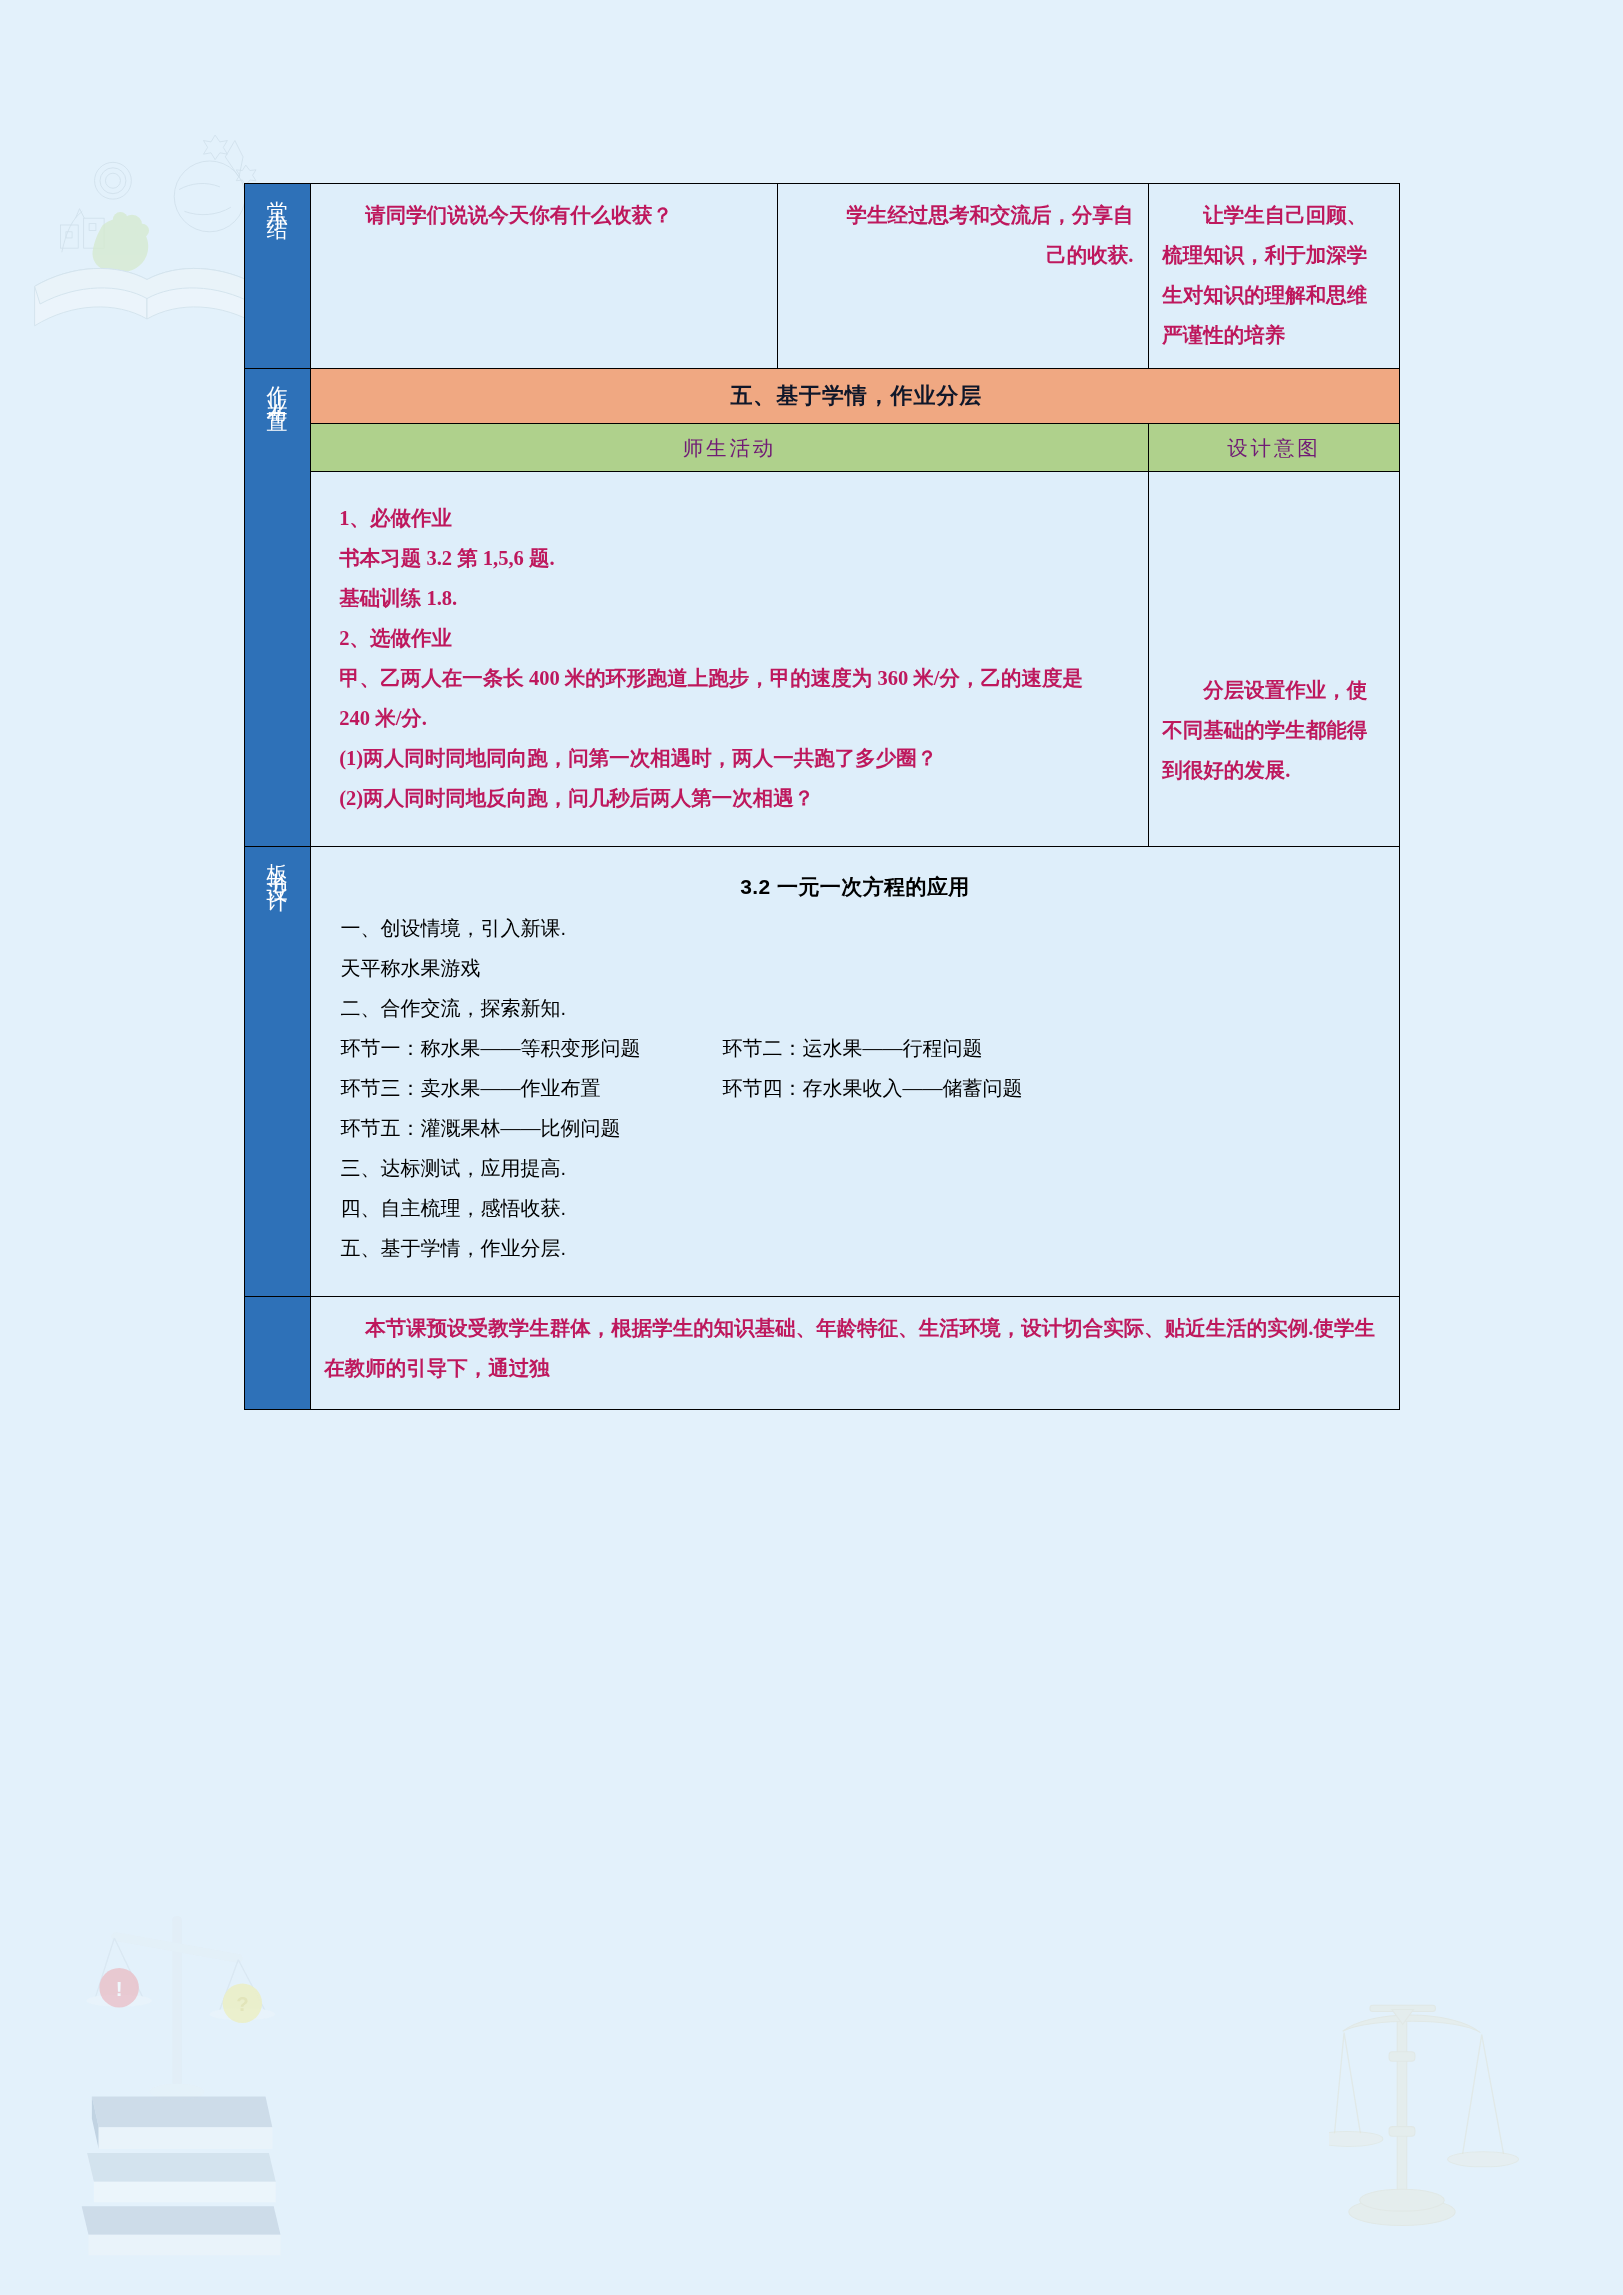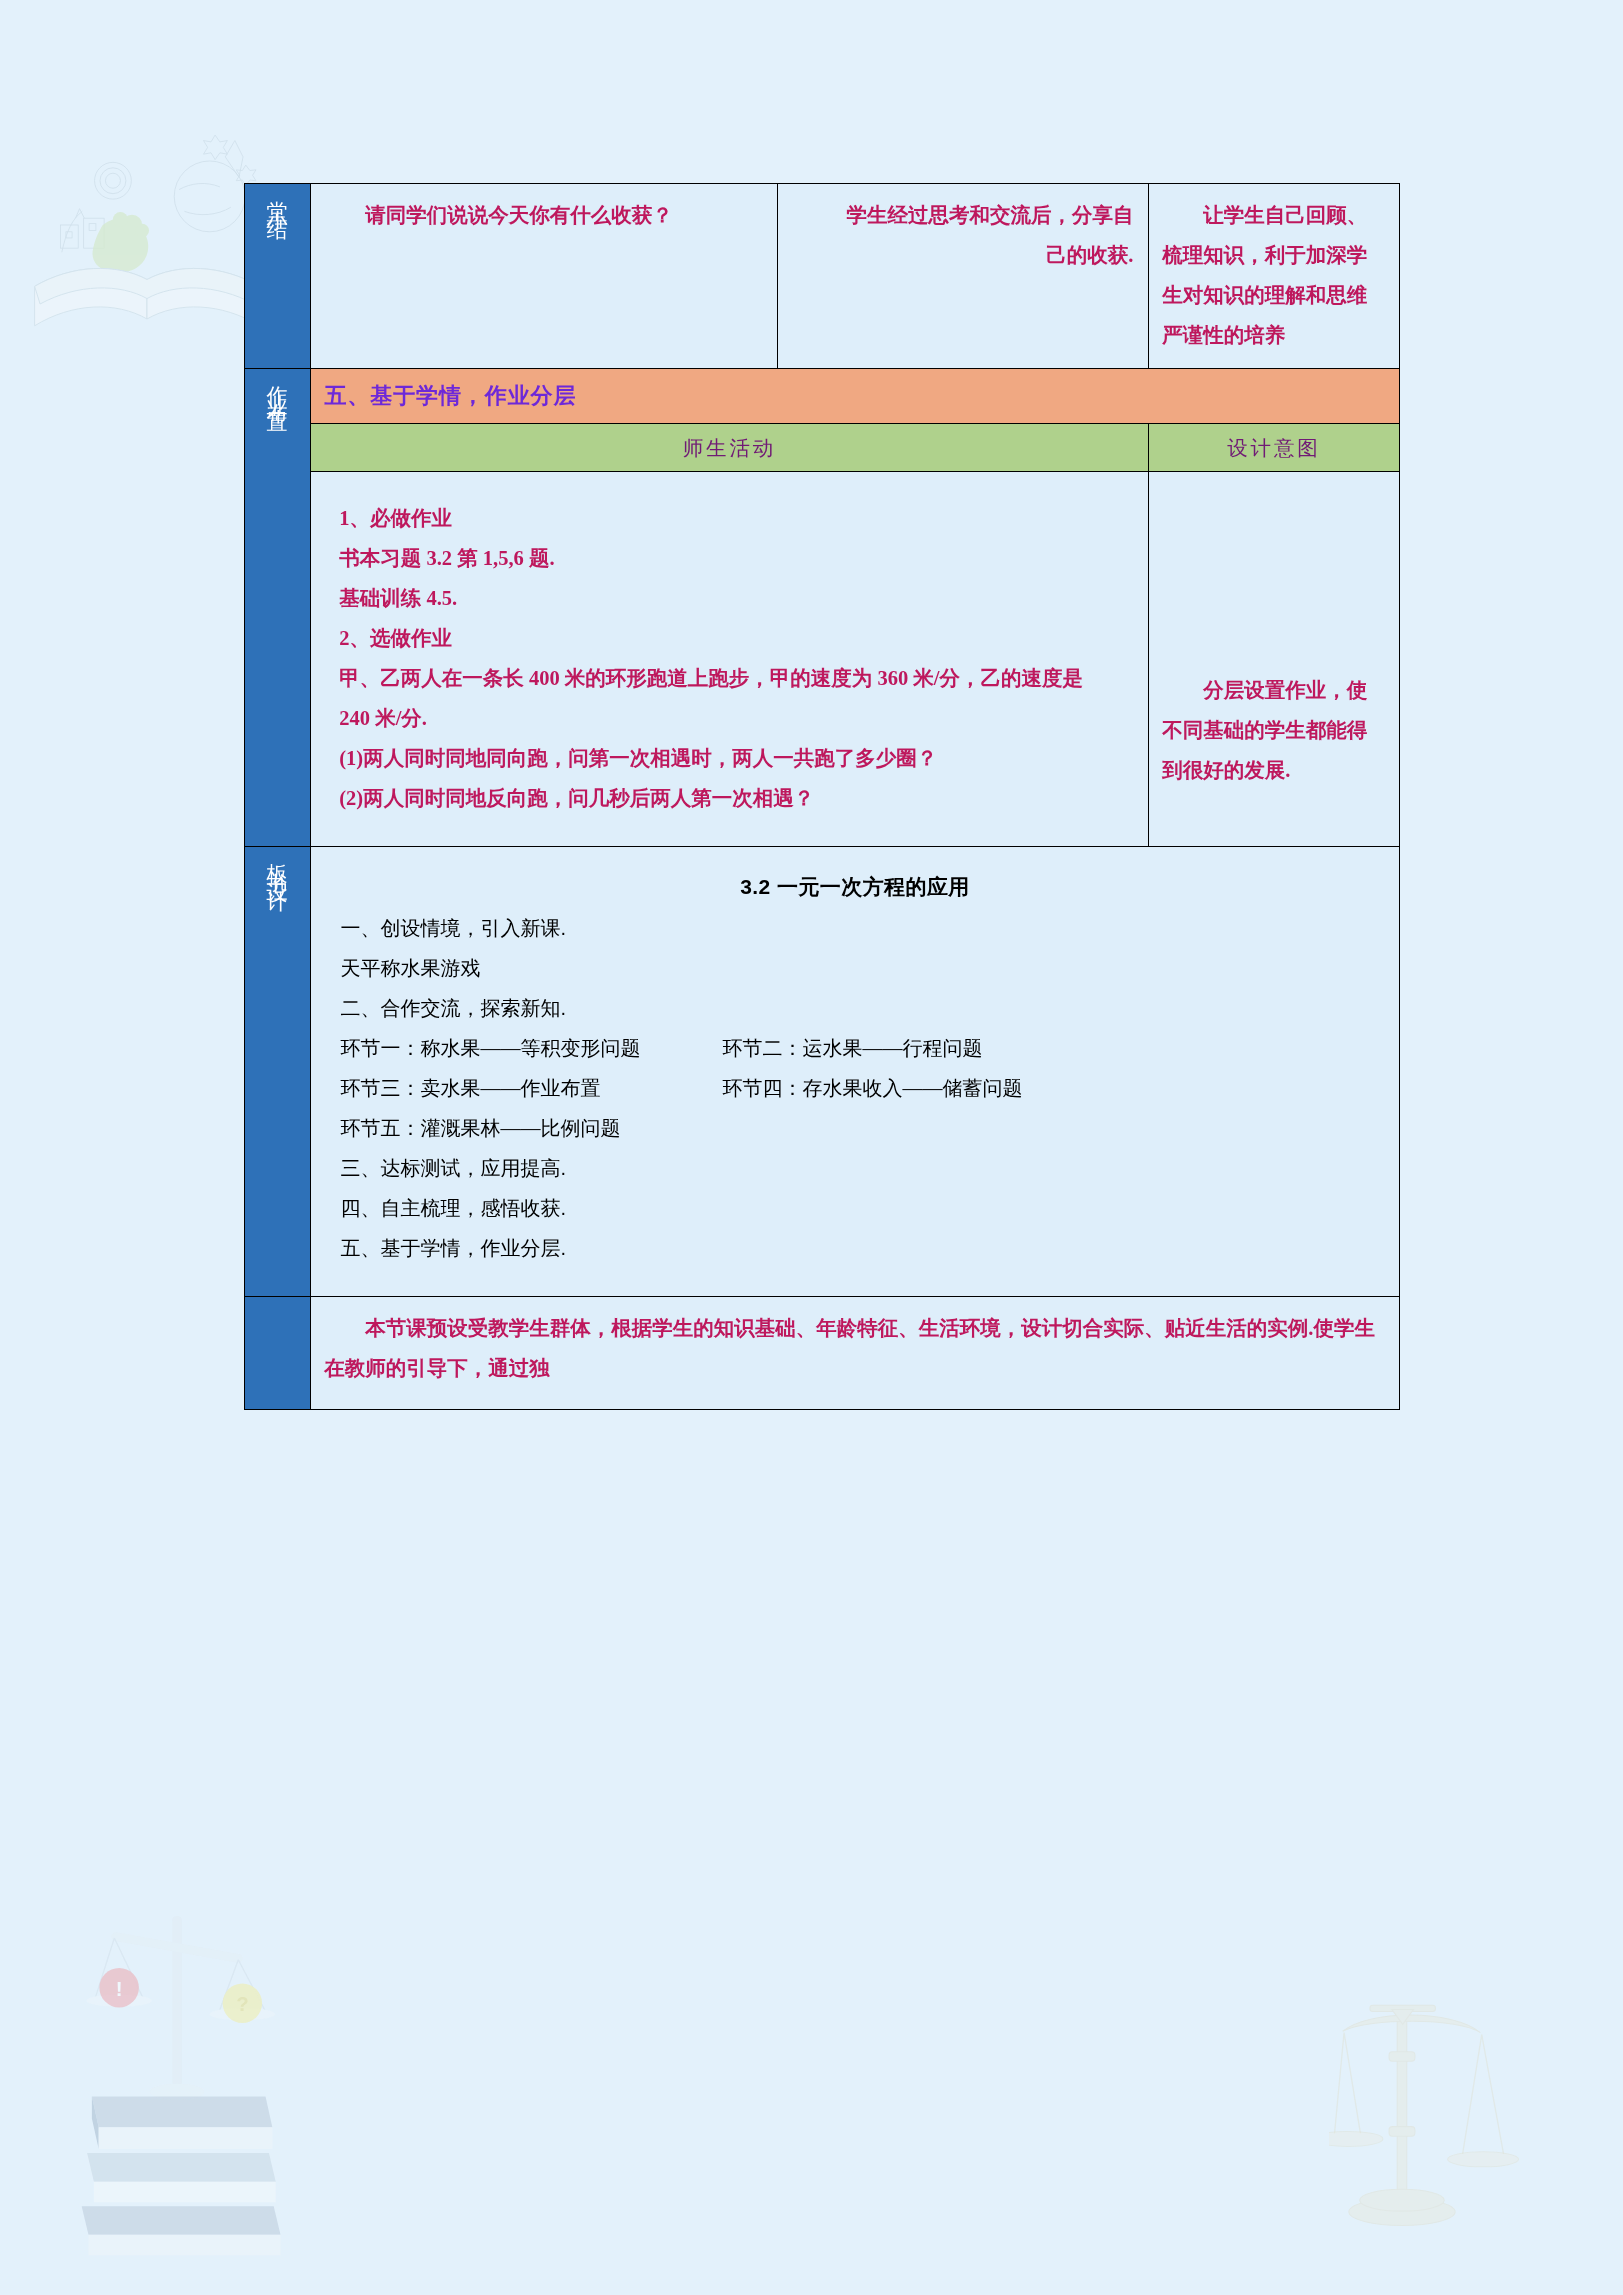--- a/index.html
+++ b/index.html
@@ -60,23 +60,24 @@
     font-weight:bold;
   }
   .indent { text-indent:2em; }
 
   
   .banner-orange {
     background:#f0a882 !important;
     font-family:Liberation Mono, monospace;
     font-weight:bold;
     font-size:22px;
-    color:#6d28d9;
+    color:#0f172a;
     padding:12.3px 11px 12.3px 13.6px;
     letter-spacing:.04em;
+    text-align:center;
   }
   .banner-green {
     background:#afd18c !important;
     text-align:center;
     font-size:20.5px;
     color:#701a75;
     padding:9.5px 5.5px;
     letter-spacing:.14em;
   }
 
@@ -202,21 +203,21 @@
   <tr>
     <td class="banner-green" colspan="2">师生活动</td>
     <td class="banner-green">设计意图</td>
   </tr>
 
   <tr>
     <td colspan="2" class="nopad">
       <div class="cell-text">
         <div>1、必做作业</div>
         <div>书本习题 3.2 第 1,5,6 题.</div>
-        <div>基础训练 4.5.</div>
+        <div>基础训练 1.8.</div>
         <div>2、选做作业</div>
         <div>甲、乙两人在一条长 400 米的环形跑道上跑步，甲的速度为 360 米/分，乙的速度是 240 米/分.</div>
         <div>(1)两人同时同地同向跑，问第一次相遇时，两人一共跑了多少圈？</div>
         <div>(2)两人同时同地反向跑，问几秒后两人第一次相遇？</div>
       </div>
     </td>
     <td>
       <div class="cell-text indent" style="padding-top:198px;">分层设置作业，使不同基础的学生都能得到很好的发展.</div>
     </td>
   </tr>

